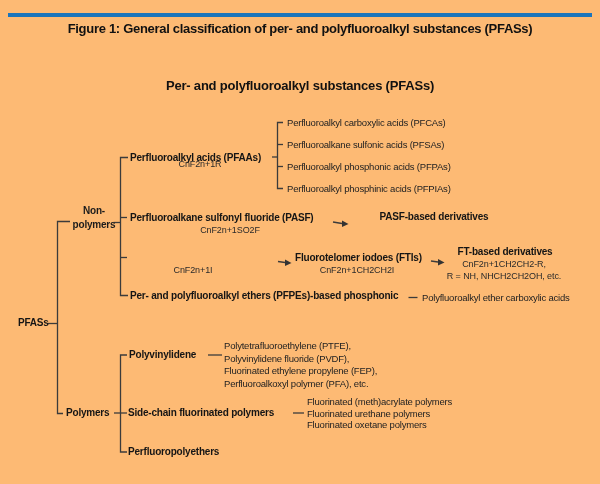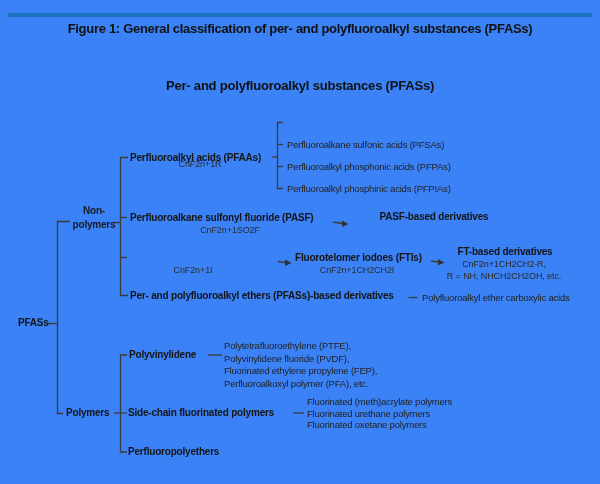--- a/index.html
+++ b/index.html
@@ -1,17 +1,17 @@
 <!DOCTYPE html>
 <html><head>
 <meta charset="utf-8">
 <style>
   html,body{margin:0;padding:0;background:#ffffff;}
   #stage{
-    position:relative;width:600px;height:484px;background:#3b82f6;overflow:hidden;
+    position:relative;width:600px;height:484px;background:#fdba74;overflow:hidden;
     font-family:"Liberation Sans","DejaVu Sans",sans-serif;color:#1c1c1c;
   }
   .abs{position:absolute;white-space:nowrap;}
   .ctr{transform:translateX(-50%);text-align:center;}
   #top-rule{position:absolute;left:8px;top:13px;width:584px;height:4px;background:#1b75bc;}
   #figure-title{
     left:0;top:21px;width:600px;text-align:center;
     font-size:13px;font-weight:bold;letter-spacing:-0.3px;color:#111;
   }
   #diagram-heading{
@@ -78,36 +78,37 @@
 
   <div class="abs node" style="left:18px;top:317px;">PFASs</div>
 
   <div class="abs" id="branch-nonpolymers">Non-polymers</div>
 
   <div class="abs node" style="left:66px;top:407px;">Polymers</div>
 
   <div class="abs node" style="left:130px;top:152px;">Perfluoroalkyl acids (PFAAs)</div>
   <div class="abs ctr formula" style="left:200px;top:159px;">CnF2n+1R</div>
 
+  <div class="abs leaf" style="left:287px;top:117px;">Perfluoroalkyl carboxylic acids (PFCAs)</div>
   <div class="abs leaf" style="left:287px;top:139px;">Perfluoroalkane sulfonic acids (PFSAs)</div>
   <div class="abs leaf" style="left:287px;top:161px;">Perfluoroalkyl phosphonic acids (PFPAs)</div>
   <div class="abs leaf" style="left:287px;top:183px;">Perfluoroalkyl phosphinic acids (PFPIAs)</div>
 
   <div class="abs node" style="left:130px;top:212px;">Perfluoroalkane sulfonyl fluoride (PASF)</div>
   <div class="abs ctr formula" style="left:230px;top:225px;">CnF2n+1SO2F</div>
   <div class="abs ctr node" style="left:434px;top:211px;">PASF-based derivatives</div>
 
   <div class="abs ctr formula" style="left:193px;top:265px;">CnF2n+1I</div>
   <div class="abs node" style="left:295px;top:252px;">Fluorotelomer iodoes (FTIs)</div>
   <div class="abs ctr formula" style="left:357px;top:265px;">CnF2n+1CH2CH2I</div>
   <div class="abs ctr node" style="left:505px;top:246px;">FT-based derivatives</div>
   <div class="abs ctr formula" style="left:504px;top:259px;">CnF2n+1CH2CH2-R,</div>
   <div class="abs ctr formula" style="left:504px;top:271px;">R = NH, NHCH2CH2OH, etc.</div>
 
-  <div class="abs node" style="left:130px;top:290px;">Per- and polyfluoroalkyl ethers (PFASs)-based derivatives</div>
+  <div class="abs node" style="left:130px;top:290px;">Per- and polyfluoroalkyl ethers (PFPEs)-based phosphonic</div>
   <div class="abs leaf" style="left:422px;top:292px;">Polyfluoroalkyl ether carboxylic acids</div>
 
   <div class="abs node" style="left:129px;top:349px;">Polyvinylidene</div>
   <div class="list" style="left:224px;top:340px;">
     <div>Polytetrafluoroethylene (PTFE),</div>
     <div>Polyvinylidene fluoride (PVDF),</div>
     <div>Fluorinated ethylene propylene (FEP),</div>
     <div>Perfluoroalkoxyl polymer (PFA), etc.</div>
   </div>
 

